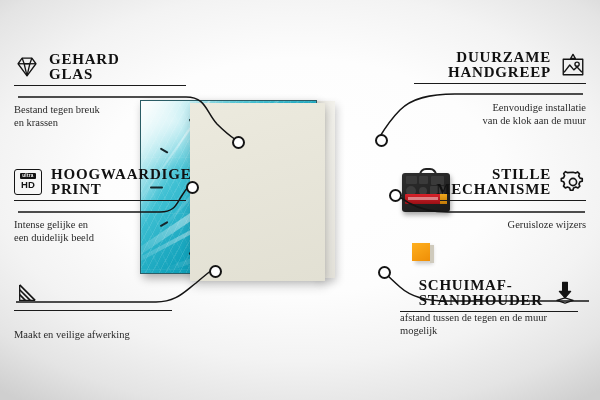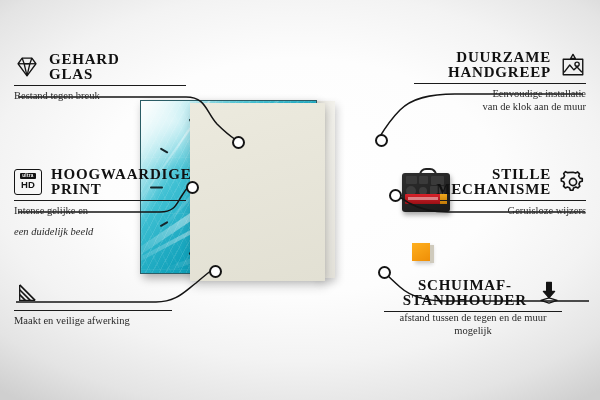--- a/index.html
+++ b/index.html
@@ -79,21 +79,21 @@
   .callout{position:absolute;}
   .co-head{display:flex;align-items:center;gap:9px;}
   .co-head.right{justify-content:flex-end;}
   .co-title{
     font-family:"Liberation Serif",serif;font-weight:700;font-size:15px;
     letter-spacing:.8px;line-height:14.5px;color:#111111;text-transform:uppercase;
   }
   .co-rule{height:1px;background:#1b1b1b;margin-top:4px;}
   .co-desc{
     font-family:"Liberation Serif",serif;font-size:10.5px;line-height:12.5px;
-    color:#2a2a2a;margin-top:4px;
+    color:#2a2a2a;margin-top:18px;
   }
   .ic{width:26px;height:26px;flex:0 0 26px;display:block;}
   .hd-box{
     width:25px;height:24px;border:1.6px solid #141414;border-radius:3px;
     display:flex;flex-direction:column;align-items:center;justify-content:center;line-height:1;
   }
   .hd-ultra{font-family:"Liberation Sans",sans-serif;font-size:4.6px;font-weight:700;letter-spacing:.3px;color:#141414;background:#141414;color:#fff;padding:.5px 2px;border-radius:1px;}
   .hd-main{font-family:"Liberation Sans",sans-serif;font-size:9.5px;font-weight:700;color:#141414;margin-top:1px;letter-spacing:.2px;}
 </style>
 </head>
@@ -188,36 +188,37 @@
             <path d="M12.5,12 L19.5,12"></path>
         </g>
       </svg>
       <div>
         <div class="co-title">GEHARD</div>
         <div class="co-title">GLAS</div>
       </div>
     </div>
     <div class="co-rule" style="width:172px;"></div>
     <div class="co-desc">Bestand tegen breuk</div>
+    <div class="co-desc" style="margin-top:0;">en krassen</div>
   </div>
 
   <div class="callout" style="left:14px;top:167px;width:172px;">
     <div class="co-head">
       <div class="ic hd-box">
         <span class="hd-ultra">ultra</span>
         <span class="hd-main">HD</span>
       </div>
       <div>
         <div class="co-title">HOOGWAARDIGE</div>
         <div class="co-title">PRINT</div>
       </div>
     </div>
     <div class="co-rule" style="width:172px;"></div>
     <div class="co-desc">Intense gelijke en</div>
-    <div class="co-desc" style="margin-top:8px;font-style:italic;">een duidelijk beeld</div>
+    <div class="co-desc" style="margin-top:0;">een duidelijk beeld</div>
   </div>
 
   <div class="callout" style="left:14px;top:280px;width:158px;">
     <div class="co-head">
       <svg class="ic" viewBox="0 0 32 32">
         <g stroke="#141414" stroke-width="2" stroke-linecap="butt">
           <path d="M7,6 L26,25"></path>
             <path d="M7,12 L20,25"></path>
             <path d="M7,18 L14,25"></path>
           <path d="M7,6 L7,25 L26,25" fill="none" stroke-width="1.6"></path>
@@ -258,21 +259,21 @@
         <g fill="none" stroke="#141414" stroke-width="2" stroke-linejoin="round">
           <path d="M16,4 l3.2,1 l2.6,-1.4 l2.2,2.4 l-1,2.6 l1.6,2.6 l2.8,.6 l0,3.2 l-2.8,.8 l-1.3,2.7 l1.1,2.6 l-2.3,2.3 l-2.6,-1.2 l-2.8,1.1 l-.8,2.8 l-3.2,0 l-.8,-2.8 l-2.7,-1.2 l-2.6,1.2 l-2.3,-2.3 l1.2,-2.7 l-1.1,-2.7 l-2.8,-.8 l0,-3.2 l2.8,-.7 l1.2,-2.7 l-1.1,-2.6 l2.3,-2.3 l2.6,1.2 Z"></path>
           <circle cx="16" cy="16" r="4.4"></circle>
         </g>
       </svg>
     </div>
     <div class="co-rule" style="width:146px;"></div>
     <div class="co-desc">Geruisloze wijzers</div>
   </div>
 
-  <div class="callout" style="left:384px;top:278px;width:178px;text-align:center;">
+  <div class="callout" style="left:400px;top:278px;width:178px;text-align:left;">
     <div class="co-head right">
       <div>
         <div class="co-title">SCHUIMAF-</div>
         <div class="co-title">STANDHOUDER</div>
       </div>
       <svg class="ic" viewBox="0 0 32 32">
         <g fill="#141414" stroke="#141414" stroke-width="1.4" stroke-linejoin="round">
           <path d="M13,3 L19,3 L19,14 L23,14 L16,22 L9,14 L13,14 Z"></path>
         </g>
         <g fill="none" stroke="#141414" stroke-width="1.5" stroke-linejoin="round">

